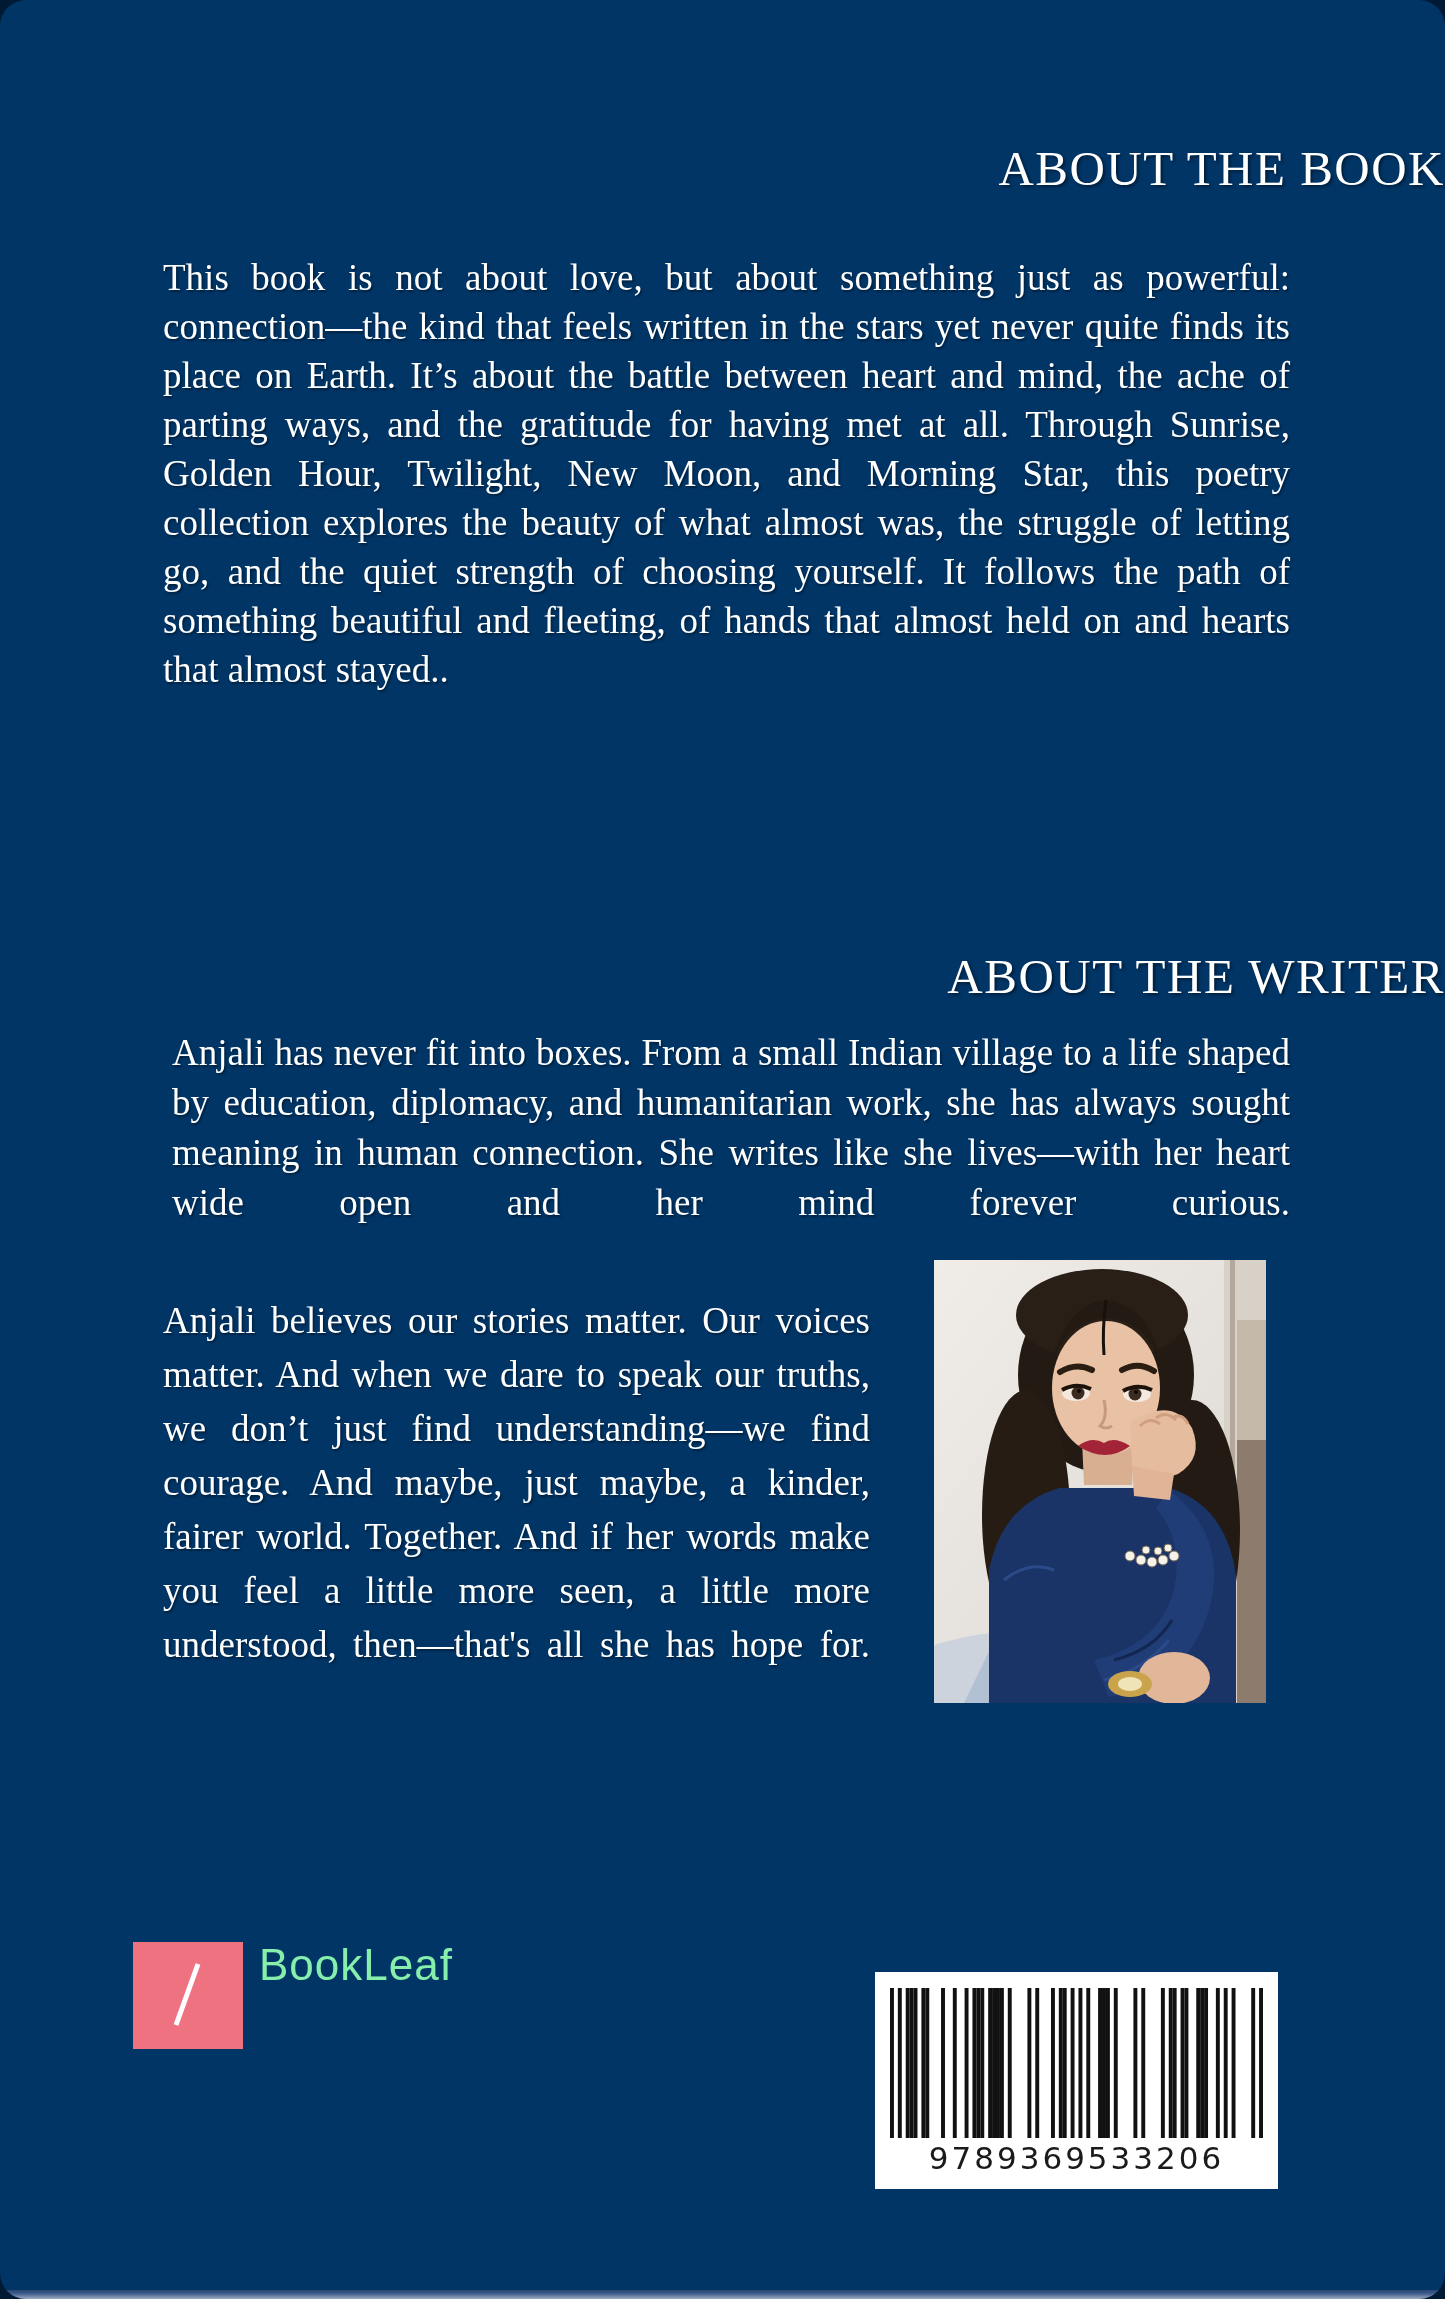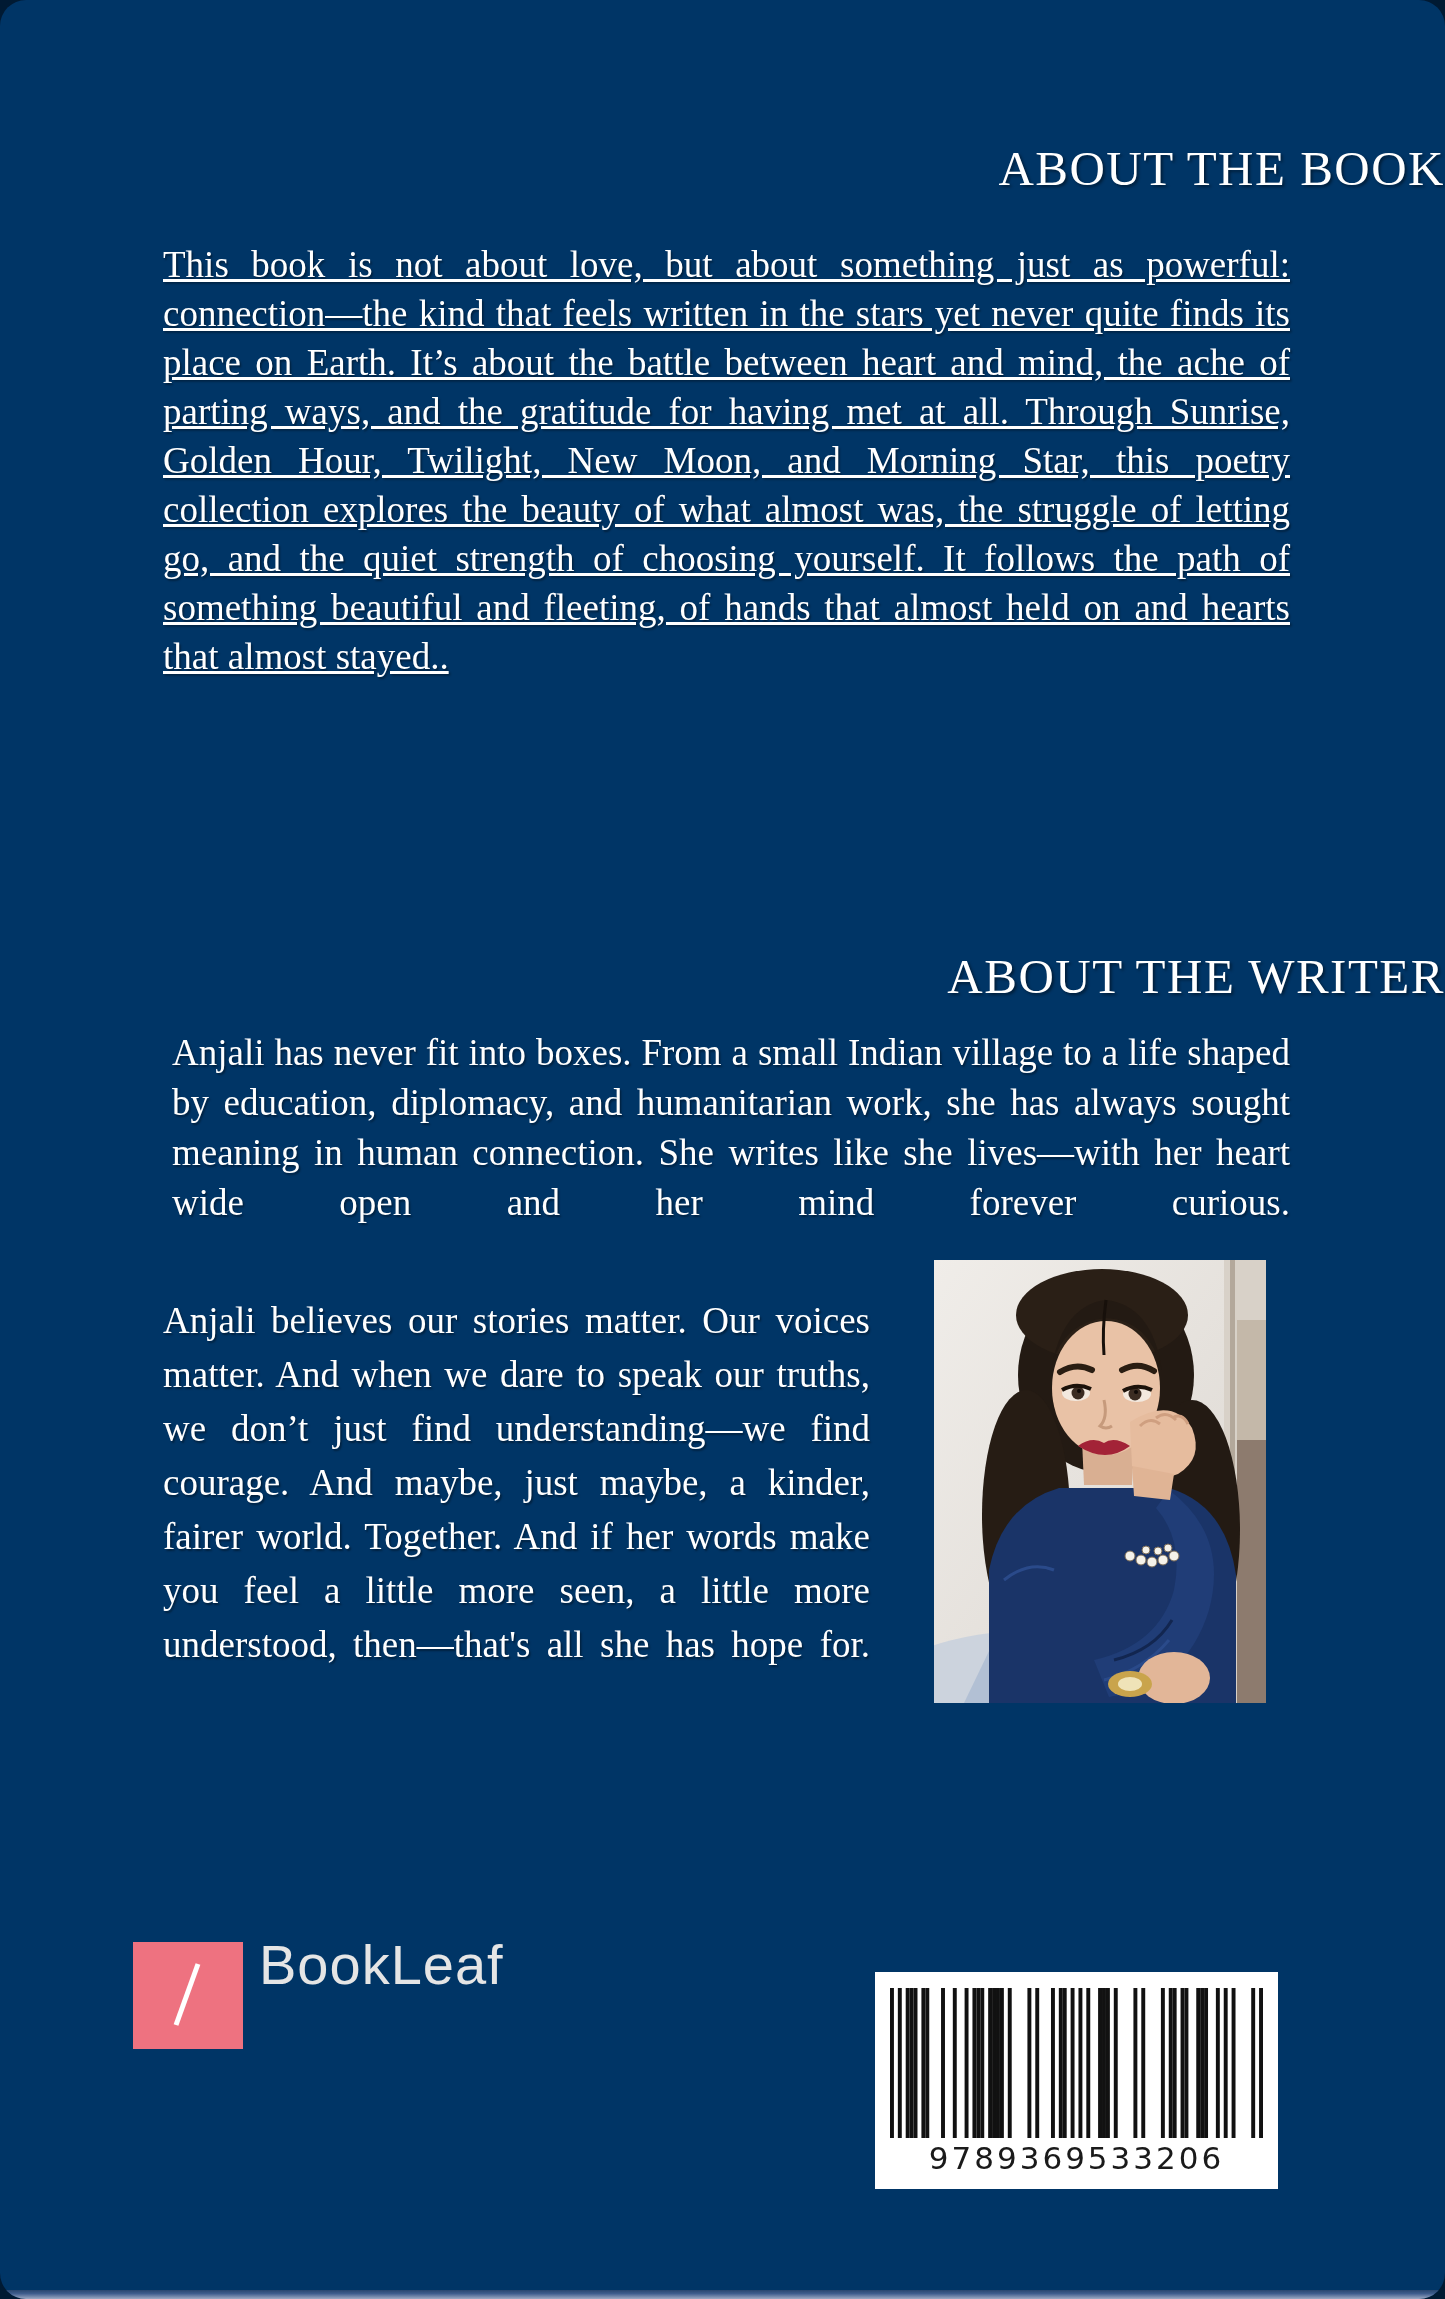--- a/index.html
+++ b/index.html
@@ -20,29 +20,29 @@
     text-shadow:2px 2px 3px rgba(0,0,0,0.45);
   }
   #heading-book{top:140px;}
   #heading-writer{top:948px;}
   .para{
     position:absolute;margin:0;
     text-align:justify;
     font-size:37px;line-height:49px;
     text-shadow:1.5px 1.5px 2px rgba(0,0,0,0.4);
   }
-  #para-book{left:163px;width:1127px;top:240px;text-decoration:underline;}
+  #para-book{left:163px;width:1127px;top:253px;}
   #para-writer1{left:172px;width:1118px;top:1028px;line-height:50px;text-align-last:justify;}
   #para-writer2{left:163px;width:707px;top:1294px;line-height:54px;text-align-last:justify;}
   #author-photo{position:absolute;left:934px;top:1260px;width:332px;height:443px;}
   
   #publisher-logo{position:absolute;left:133px;top:1942px;width:440px;font-family:"Liberation Sans", sans-serif;}
   .logo-row{display:flex;align-items:flex-start;}
   .logo-square{width:110px;height:107px;background:#ee7280;flex:0 0 auto;}
-  .logo-name{margin-left:16px;font-weight:100;font-size:56px;line-height:54px;letter-spacing:1px;color:#e5e5e5;margin-top:-4px;}
+  .logo-name{margin-left:16px;font-weight:100;font-size:44px;line-height:54px;letter-spacing:1px;color:#86efac;margin-top:-4px;}
   .logo-regions{position:absolute;top:131px;left:0;width:402px;text-align:center;
     font-size:30px;font-weight:100;color:#dde4ed;letter-spacing:1px;}
   
   #barcode{position:absolute;left:875px;top:1972px;width:403px;height:217px;background:#ffffff;}
   #barcode-bars{position:absolute;left:15px;top:16px;}
   .barcode-number{position:absolute;left:0;top:168px;width:100%;text-align:center;
     font-family:"DejaVu Sans", sans-serif;font-size:31px;letter-spacing:3px;color:#1a1a1a;}
   .bottom-edge{
     position:absolute;left:0;bottom:0;width:100%;height:9px;
     background:linear-gradient(to bottom,#28466f 0%,#3f5d8d 40%,#9fabc4 100%);

